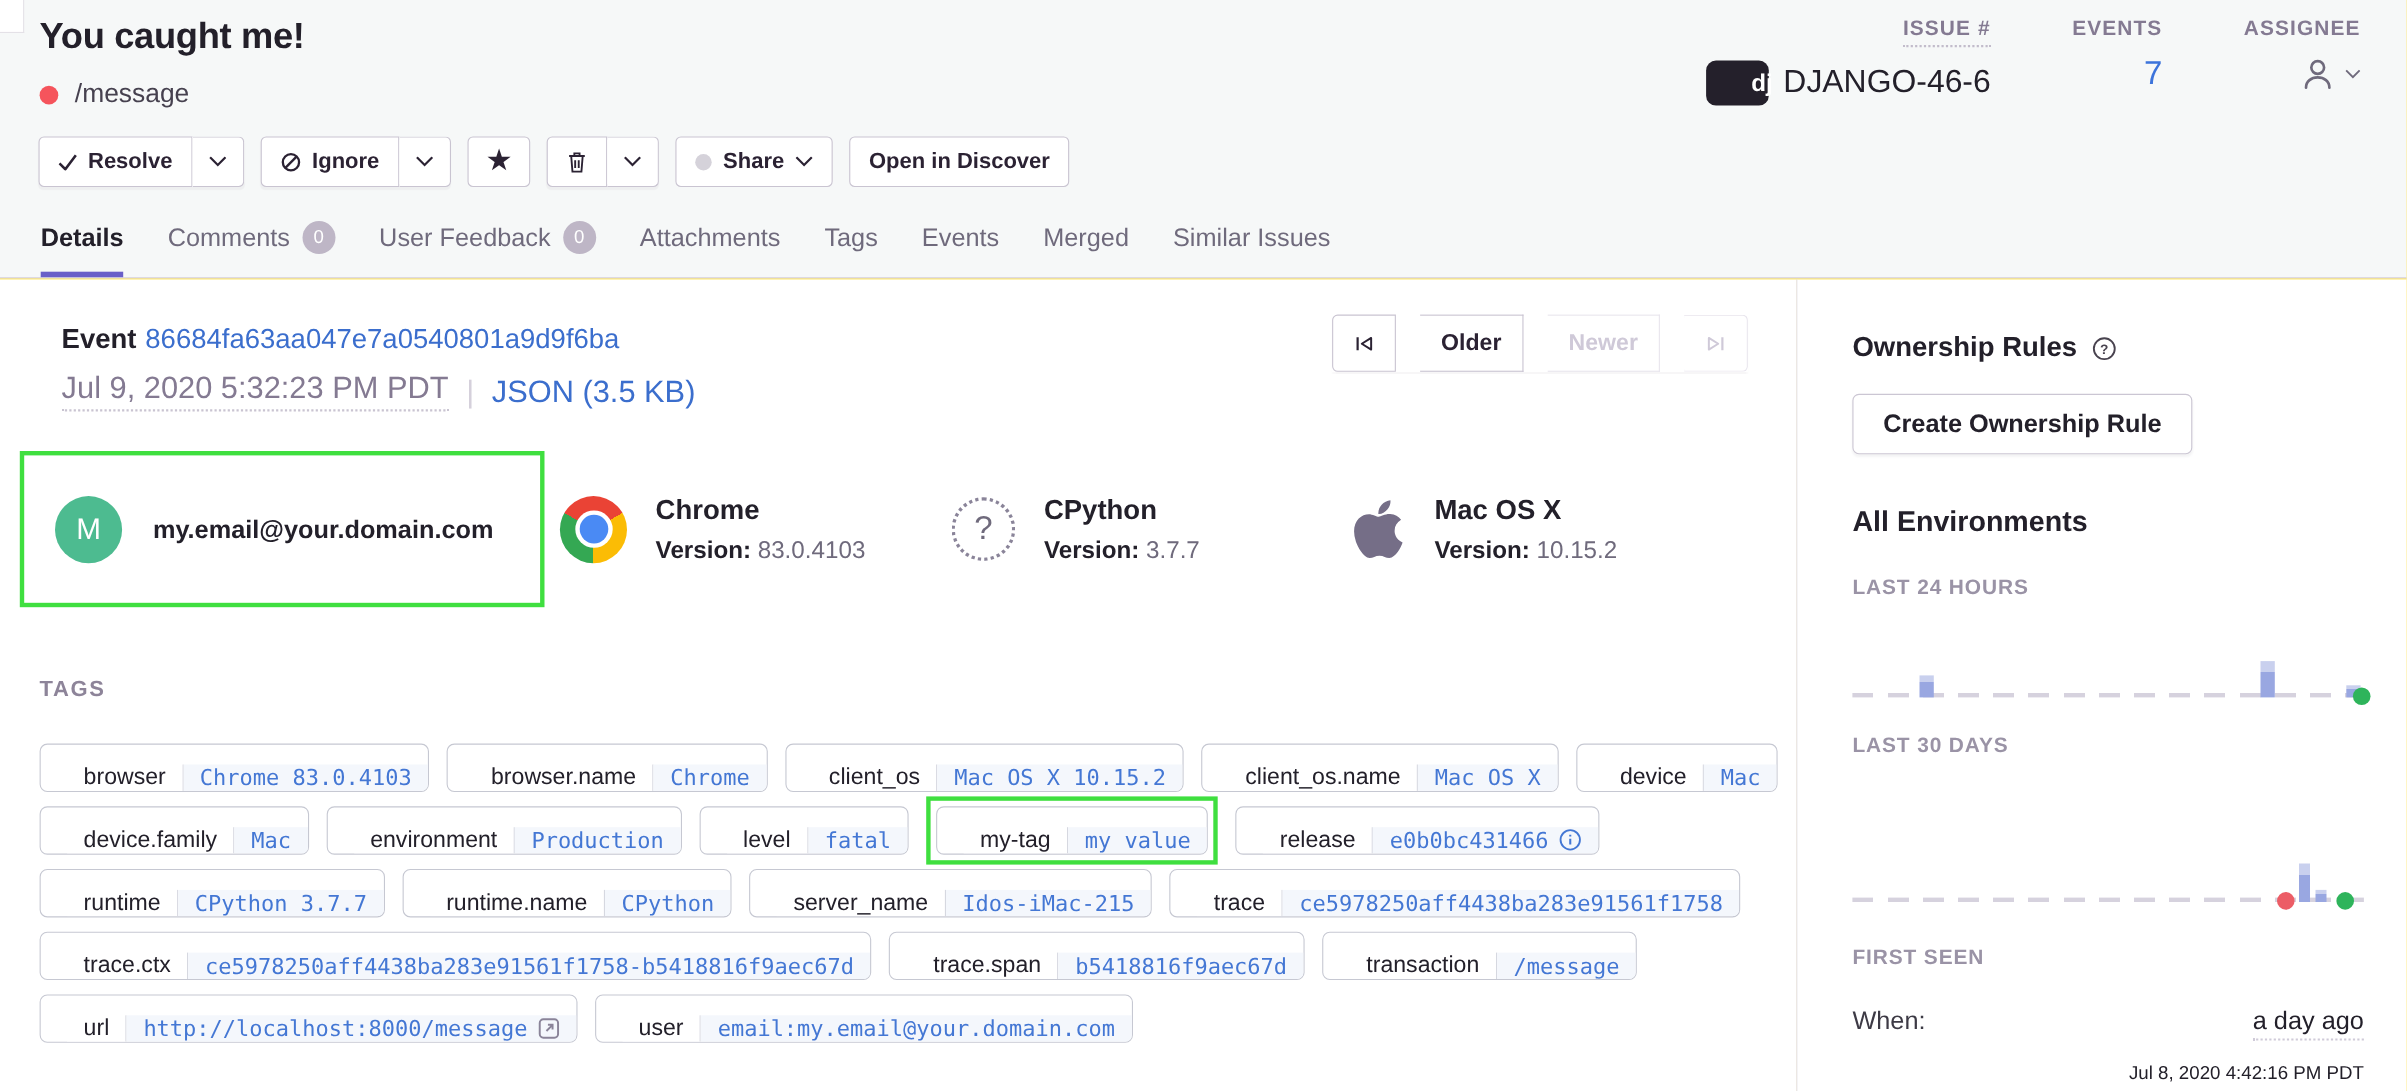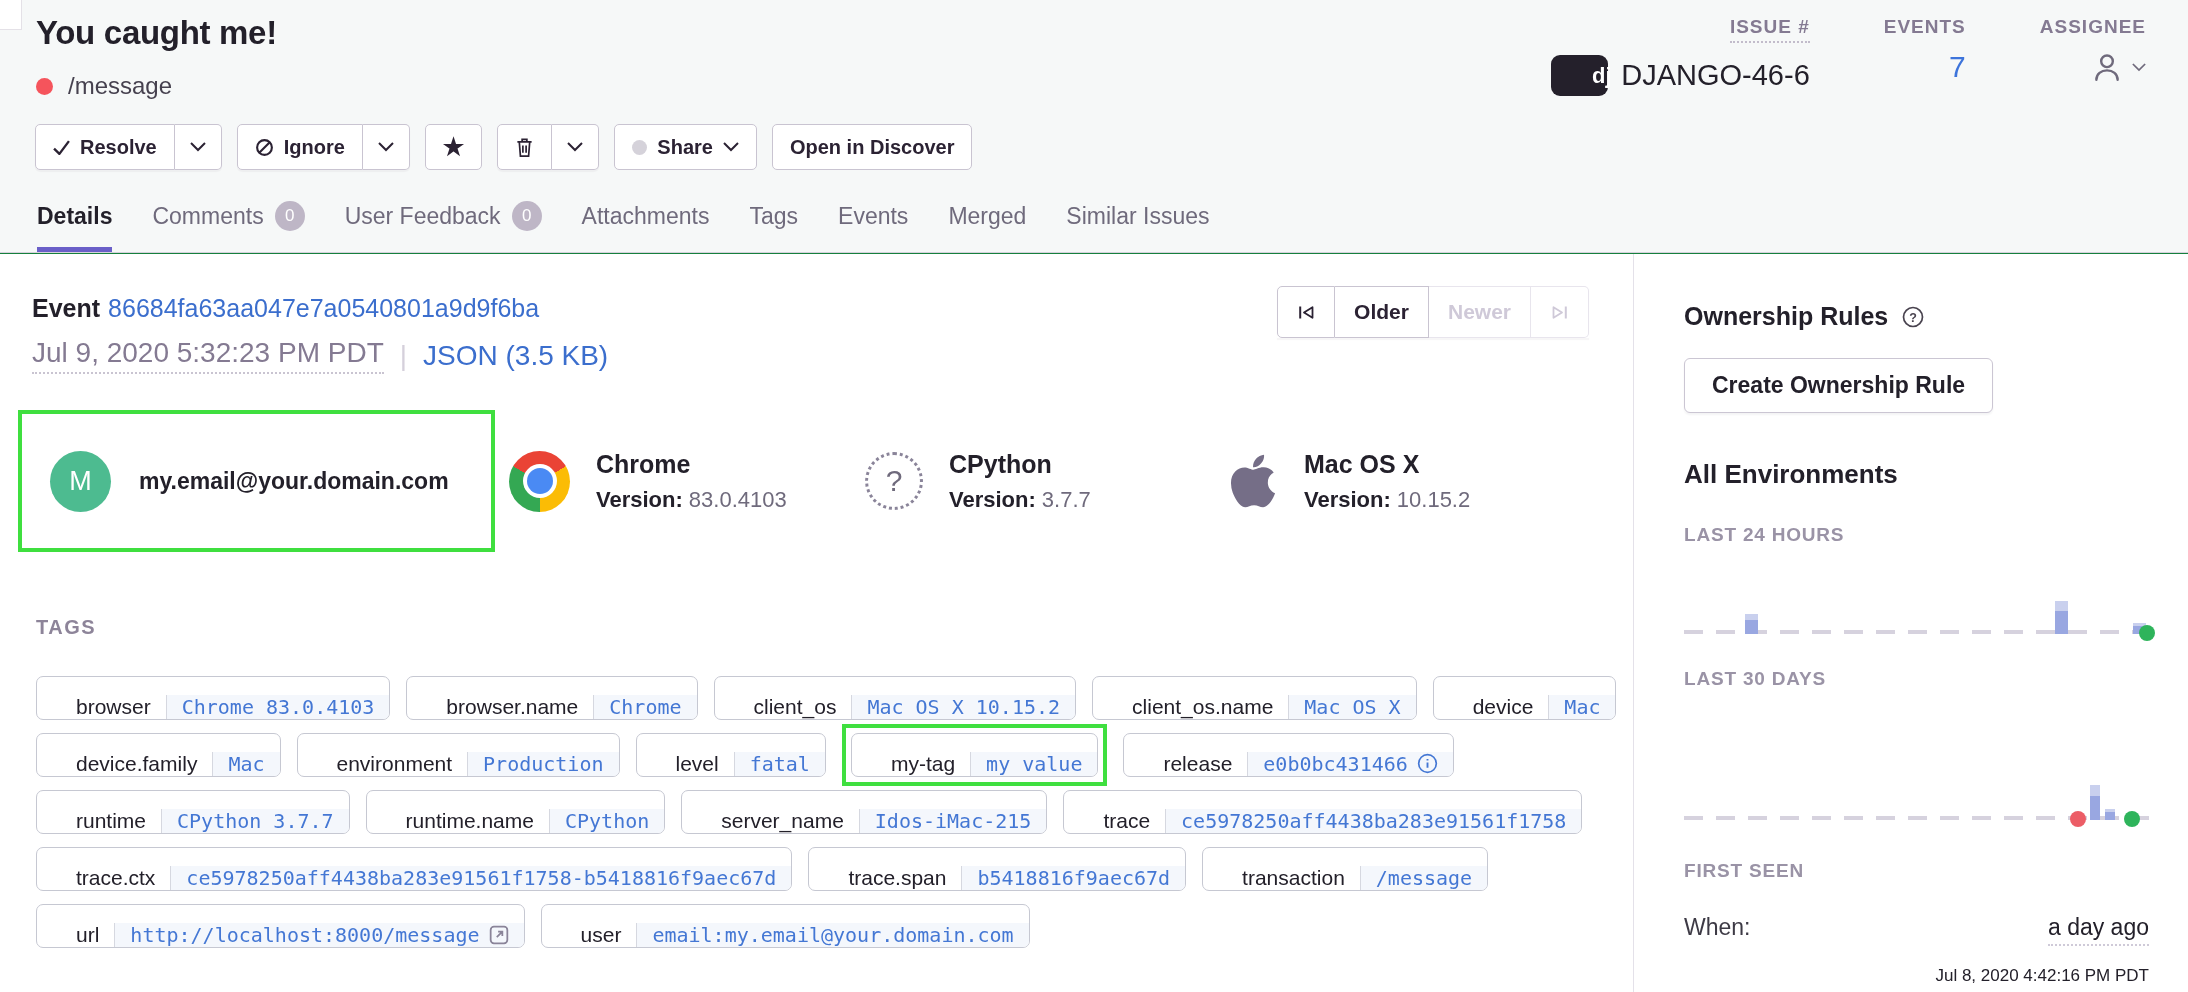--- a/index.html
+++ b/index.html
@@ -1,17 +1,17 @@
 <!DOCTYPE html>
 <html><head>
 <meta charset="utf-8">
 <style>
   * { margin:0; padding:0; box-sizing:border-box; }
   body { font-family:"Liberation Sans", sans-serif; background:#fff; }
-  .page { position:relative; width:2188px; height:992px; overflow:hidden; background:#15803d; color:#23202a; }
+  .page { position:relative; width:2188px; height:992px; overflow:hidden; background:#fde047; color:#23202a; }
 
   
   .header { position:absolute; top:0; left:0; right:0; height:253px; background:#f6f8f8; border-bottom:1px solid #d6d1dc; }
   .corner { position:absolute; top:0; left:0; width:22px; height:30px; background:#fff; border-right:1px solid #e4e1e7; border-bottom:1px solid #e4e1e7; }
   .h-title { position:absolute; left:36px; top:14px; font-size:33px; font-weight:bold; letter-spacing:-0.3px; color:#23202a; }
   .culprit-row { position:absolute; left:36px; top:72px; display:flex; align-items:center; gap:15px; }
   .dot-red { width:17px; height:17px; border-radius:50%; background:#f5545c; }
   .culprit { font-size:24px; color:#46414f; }
 
   .actions { position:absolute; left:35px; top:124px; display:flex; align-items:center; gap:15px; }
@@ -35,29 +35,29 @@
   .users-frame { border:4px solid #3fdf3f; padding:8px 28px 16px; margin:-10px -28px -16px; display:flex; flex-direction:column; align-items:flex-end; gap:12px; }
   .assignee-val { display:flex; align-items:center; gap:8px; color:#6f6a7c; }
 
   .tabs { position:absolute; left:37px; bottom:0; display:flex; gap:40px; }
   .tab { display:flex; align-items:center; gap:11px; font-size:23px; color:#6f6a7c; padding-bottom:16px; border-bottom:5px solid transparent; cursor:pointer; }
   .tab.active { color:#23202a; font-weight:bold; border-bottom-color:#6a5fc8; }
   .badge0 { width:30px; height:30px; border-radius:50%; background:#beb6c6; color:#fff; font-size:17px; display:flex; align-items:center; justify-content:center; }
 
   
   .main { position:absolute; top:254px; left:0; width:1633px; bottom:0; background:#fff; }
-  .event-head { padding:40px 0 0 32px; }
+  .event-head { padding:40px 0 0 56px; }
   .event-line1 { font-size:25px; font-weight:bold; }
   .event-line1 a { font-weight:normal; color:#3b6ecd; text-decoration:none; margin-left:8px; }
   .event-line2 { margin-top:14px; font-size:28px; display:flex; align-items:center; gap:16px; }
   .event-date { color:#847a92; border-bottom:2px dotted #c9c4d1; padding-bottom:3px; }
   .sep { color:#d5d0db; }
   .json-link { color:#3b6ecd; text-decoration:none; }
 
-  .pager { position:absolute; top:32px; right:44px; display:flex; box-shadow:0 2px 1px rgba(40,30,60,0.04); }
+  .pager { position:absolute; top:32px; right:44px; display:flex; box-shadow:0 2px 1px rgba(40,30,60,0.04);gap:22px; }
   .pg { display:flex; align-items:center; justify-content:center; height:52px; min-width:58px; padding:0 19px;
         background:#fff; border:1.5px solid #c9c4d1; font-size:21px; font-weight:bold; color:#2b2233; cursor:pointer; }
   .pg + .pg { border-left-width:0; }
   .pg:first-child { border-radius:5px 0 0 5px; }
   .pg:last-child { border-radius:0 5px 5px 0; }
   .pg.disabled { color:#cfc9d8; border-color:#e8e5ed; }
 
   .ctx-row { position:relative; height:152px; margin-top:34px; }
   .user-frame { position:absolute; left:18px; top:2px; width:477px; height:142px; border:4px solid #3fdf3f; display:flex; align-items:center; gap:28px; padding-left:28px; background:#fff; }
   .avatar { width:61px; height:61px; border-radius:50%; background:#4dbb90; color:#fff; font-size:27px; display:flex; align-items:center; justify-content:center; }

